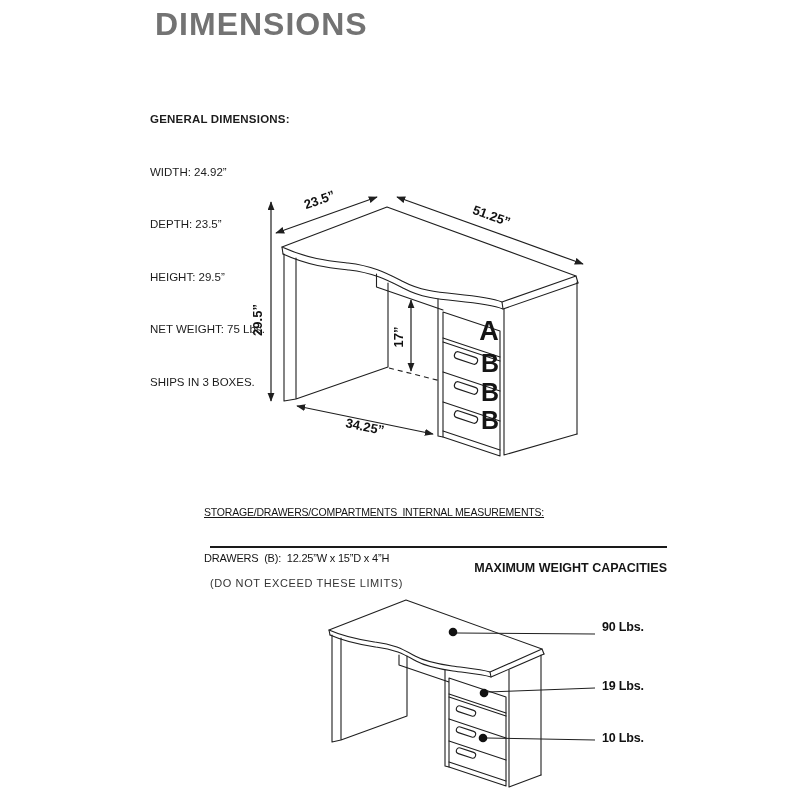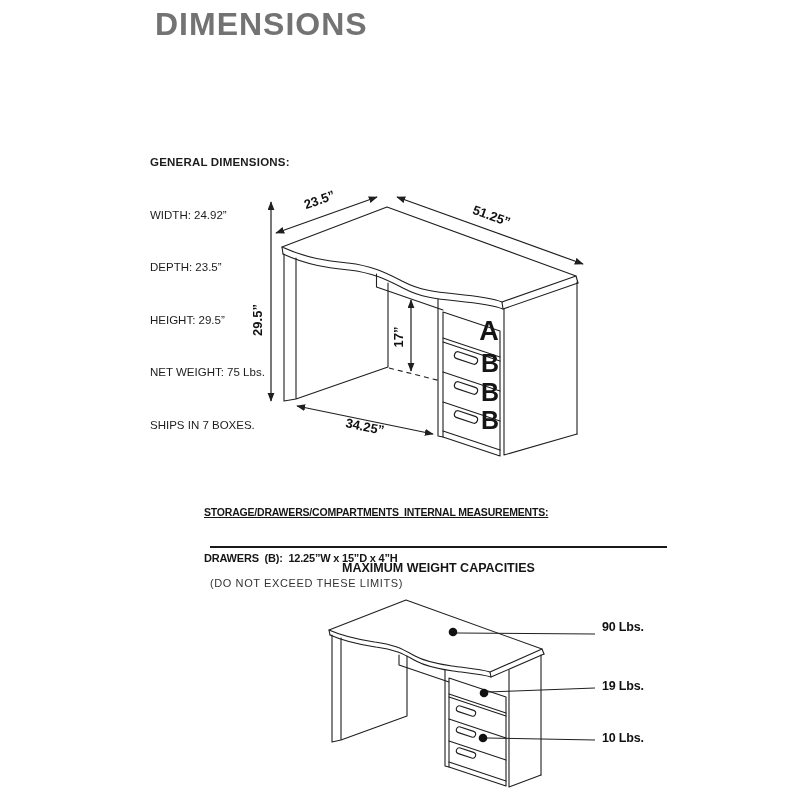--- a/index.html
+++ b/index.html
@@ -7,31 +7,31 @@
     width:800px;height:800px;position:relative;background:#ffffff;
     font-family:"Liberation Sans", sans-serif;color:#111;overflow:hidden;
   }
   .abs{position:absolute;}
   #title{
     left:155px;top:6px;font-size:32px;font-weight:bold;letter-spacing:1px;color:#737373;
   }
   #general-dims{
     left:150px;top:76px;font-size:11.5px;line-height:17.5px;color:#1c1c1c;white-space:pre-wrap;
   }
-  #general-dims .hd{font-weight:bold;letter-spacing:0.2px;margin-top:43px;}
+  #general-dims .hd{font-weight:bold;letter-spacing:0.2px;}
   #internal-measurements{
-    left:204px;top:474px;font-size:11px;font-weight:bold;line-height:15.4px;
+    left:204px;top:474px;font-size:11px;font-weight:normal;line-height:15.4px;
     color:#151515;letter-spacing:-0.2px;white-space:pre-wrap;
   }
   #internal-measurements .hd{text-decoration:underline;font-size:10.5px;}
   #divider{
     left:210px;top:546px;width:457px;height:2px;background:#1a1a1a;
   }
   #weights-heading{
-    left:210px;top:561px;width:457px;text-align:center;font-size:12.5px;font-weight:bold;color:#151515;
+    left:210px;top:561px;width:457px;text-align:right;font-size:12.5px;font-weight:bold;color:#151515;
   }
   #weights-subheading{
     left:210px;top:577px;width:457px;font-size:11px;color:#333;letter-spacing:0.6px;
   }
   svg{position:absolute;left:0;top:0;}
   .dim-label{font:bold 13px "Liberation Sans",sans-serif;fill:#111;}
   .letter-a{font:bold 27px "Liberation Sans",sans-serif;fill:#151515;}
   .letter-b{font:bold 25px "Liberation Sans",sans-serif;fill:#151515;}
   .lbs-label{font:bold 12.5px "Liberation Sans",sans-serif;fill:#111;letter-spacing:-0.2px;}
 </style>
@@ -39,21 +39,21 @@
 <body>
 
 <div class="abs" id="title">DIMENSIONS</div>
 
 <div class="abs" id="general-dims">
   <div class="hd">GENERAL DIMENSIONS:</div>
   <div>WIDTH: 24.92”</div>
   <div>DEPTH: 23.5”</div>
   <div>HEIGHT: 29.5”</div>
   <div>NET WEIGHT: 75 Lbs.</div>
-  <div>SHIPS IN 7 BOXES.</div>
+  <div>SHIPS IN 3 BOXES.</div>
 </div>
 
 <svg width="800" height="800" viewBox="0 0 800 800">
   <defs>
     <marker id="arrow" markerWidth="10" markerHeight="8" refX="8.2" refY="3.5" orient="auto-start-reverse" markerUnits="userSpaceOnUse">
       <path d="M0,0 L9,3.5 L0,7 Z" fill="#1f1f1f"></path>
     </marker>
   </defs>
 
   <g stroke="#1f1f1f" fill="none" stroke-width="1.1" stroke-linecap="round" stroke-linejoin="round">

